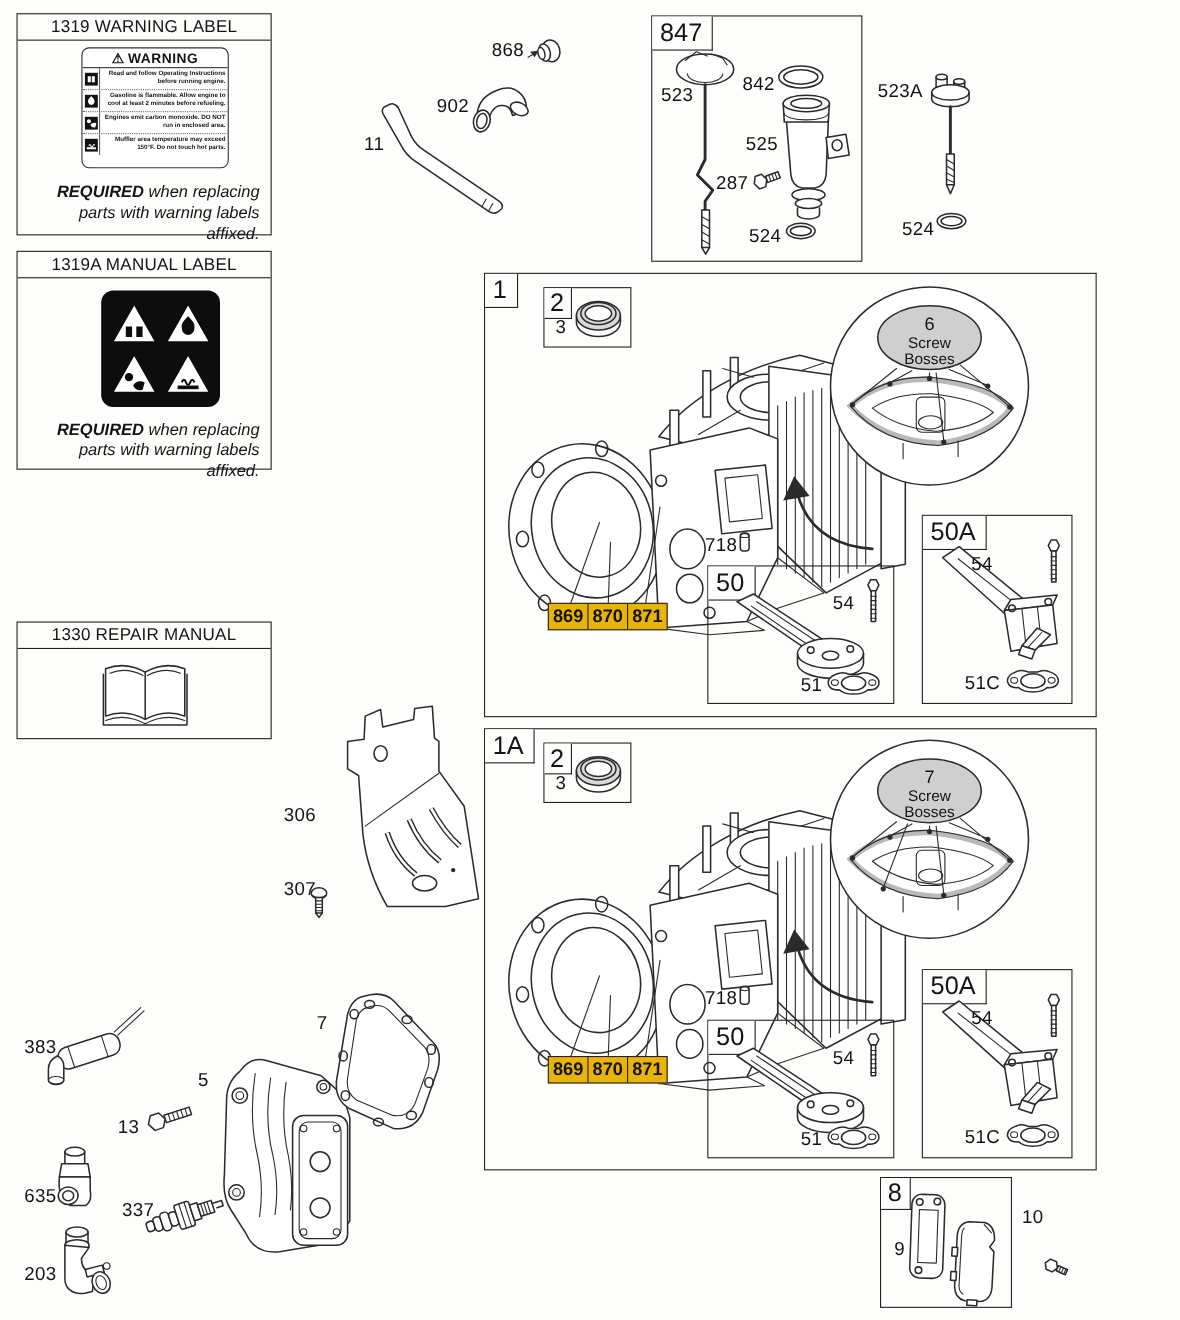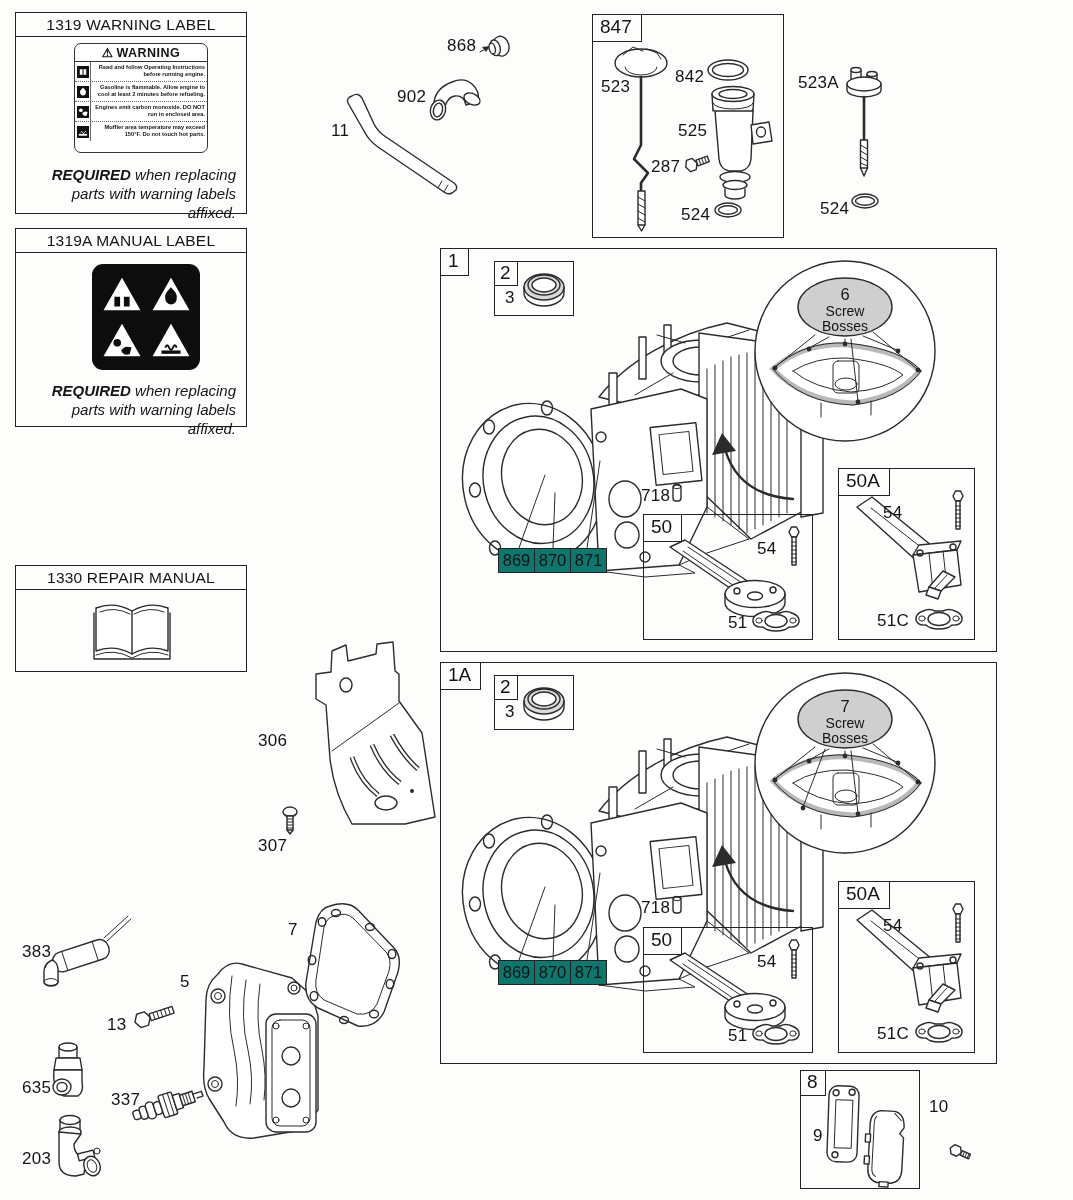--- a/index.html
+++ b/index.html
@@ -8,23 +8,23 @@
   .part{position:absolute;overflow:visible;}
   svg text{font-family:"Liberation Sans",sans-serif;fill:#141414;}
   .t17{font-size:16.5px;} .t15{font-size:14px;}
   .fw{fill:#fff;stroke:#2b2b2b;stroke-width:1.4;stroke-linejoin:round;stroke-linecap:round;}
   .fg{fill:#cfcfcf;stroke:#2b2b2b;stroke-width:1.4;}
   .ln{fill:none;stroke:#2b2b2b;stroke-width:1.4;stroke-linejoin:round;stroke-linecap:round;}
   .thin{stroke-width:1;}
   .dk{fill:#2b2b2b;stroke:none;}
   .pbox{position:absolute;border:1.6px solid #222;}
   .corner{position:absolute;left:0;top:0;border-right:1.6px solid #222;border-bottom:1.6px solid #222;
-          padding:1px 9px 3px 7px;font-size:19px;background:#fdfdfb;line-height:1.15;}
+          padding:1px 9px 3px 7px;font-size:23px;background:#fdfdfb;line-height:1.15;}
   .lbl{position:absolute;font-size:17px;white-space:nowrap;letter-spacing:.3px;}
-  .cells{position:absolute;display:flex;border:1.6px solid #222;background:#0f766e;}
+  .cells{position:absolute;display:flex;border:1.6px solid #222;background:#eab308;font-weight:bold;}
   .cell{width:35px;height:23px;border-right:1.6px solid #222;display:flex;align-items:center;justify-content:center;font-size:16.5px;}
   .cell:last-child{border-right:none;}
   .panel{position:absolute;border:1.6px solid #222;background:#fdfdfb;text-align:right;}
   .panel-title{height:23px;border-bottom:1.6px solid #222;display:flex;align-items:center;justify-content:center;
                font-size:15.5px;letter-spacing:.2px;white-space:nowrap;}
   .req{position:absolute;left:13px;right:10px;font-size:15px;font-style:italic;line-height:1.25;}
   .req b{font-weight:bold;}
   .sticker{position:absolute;border:1.5px solid #333;border-radius:7px;background:#fff;overflow:hidden;}
   .sticker-head{display:flex;align-items:center;justify-content:center;gap:3px;font-weight:bold;font-size:12.5px;
                 height:17px;border-bottom:1.2px solid #333;letter-spacing:.5px;}
@@ -462,21 +462,21 @@
     <path d="M64,116 q8,24 26,38" fill="none" stroke="#2b2b2b" stroke-width="5"></path>
     <path d="M64,116 q8,24 26,38" fill="none" stroke="#fdfdfb" stroke-width="2.4"></path>
     <path d="M84,104 q10,24 28,38" fill="none" stroke="#2b2b2b" stroke-width="5"></path>
     <path d="M84,104 q10,24 28,38" fill="none" stroke="#fdfdfb" stroke-width="2.4"></path>
     <path d="M104,94 q12,22 26,34" fill="none" stroke="#2b2b2b" stroke-width="5"></path>
     <path d="M104,94 q12,22 26,34" fill="none" stroke="#fdfdfb" stroke-width="2.4"></path>
     <ellipse class="ln" cx="58" cy="44" rx="6" ry="7"></ellipse>
     <ellipse class="ln" cx="98" cy="162" rx="11" ry="7"></ellipse>
     <circle class="dk" cx="124" cy="150" r="2"></circle>
   </svg>
-  <div class="lbl" style="left:258px;top:836px">307</div>
+  <div class="lbl" style="left:258px;top:799px">307</div>
   <svg class="part" style="left:280px;top:806px" width="20" height="30" viewBox="0 0 20 30">
     <ellipse class="fw" cx="10" cy="6" rx="7" ry="5"></ellipse>
     <path class="ln thin" d="M4,8 a7,4 0 0 0 12,0"></path>
     <rect class="fw" x="7" y="10" width="6" height="14"></rect>
     <path class="ln thin" d="M7,13 h6 M7,16 h6 M7,19 h6 M7,22 h6"></path>
     <path class="ln" d="M7,24 L10,28 L13,24"></path>
   </svg>
 
   <div class="lbl" style="left:22px;top:942px">383</div>
   <svg class="part" style="left:38px;top:908px" width="95" height="85" viewBox="0 0 95 85">

